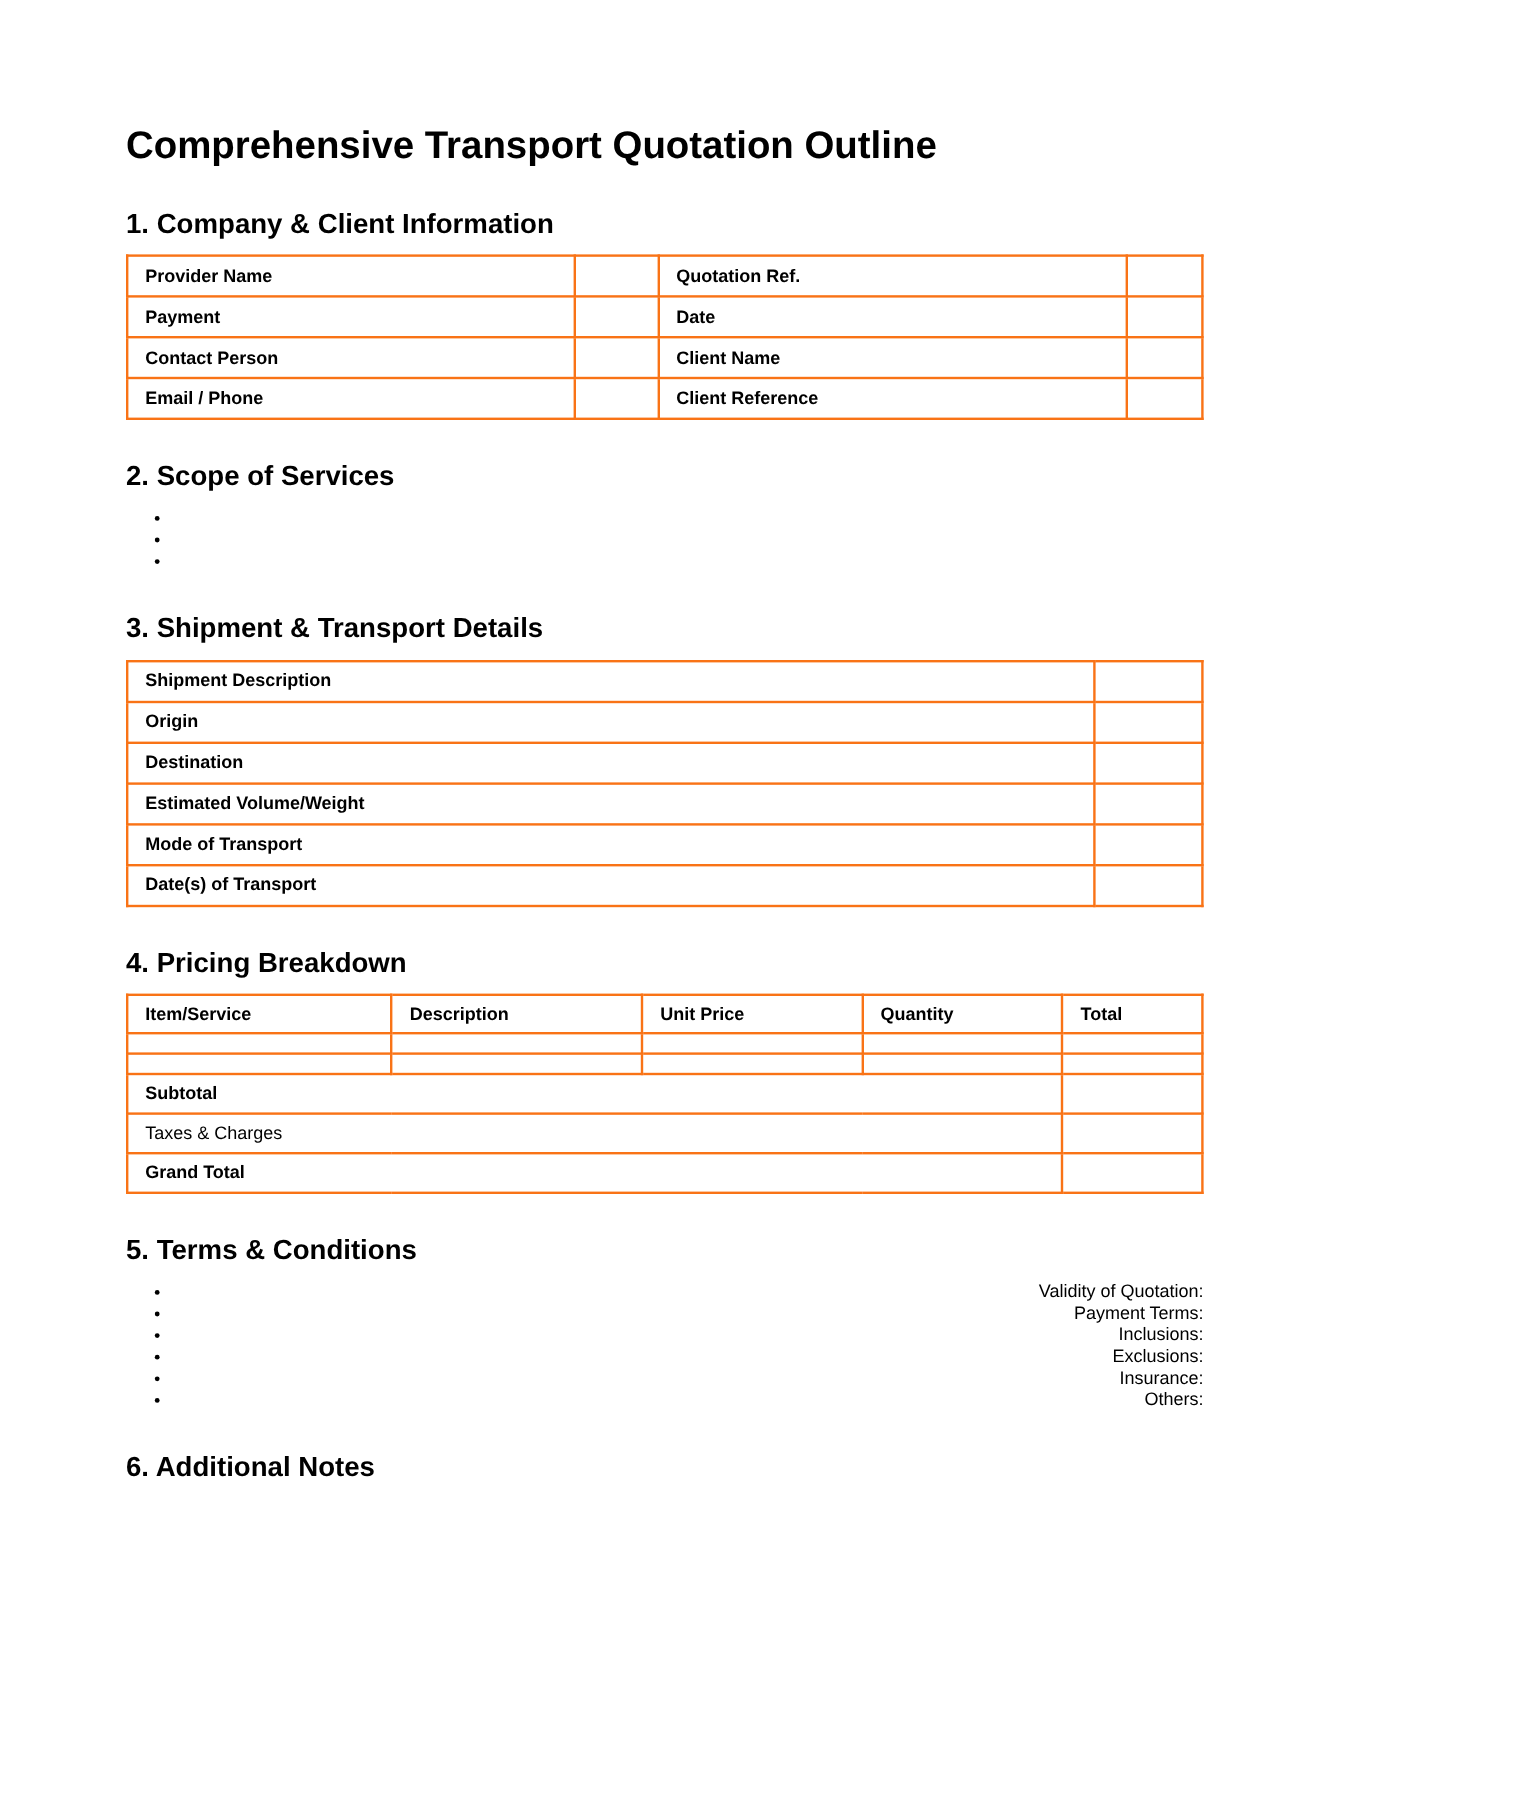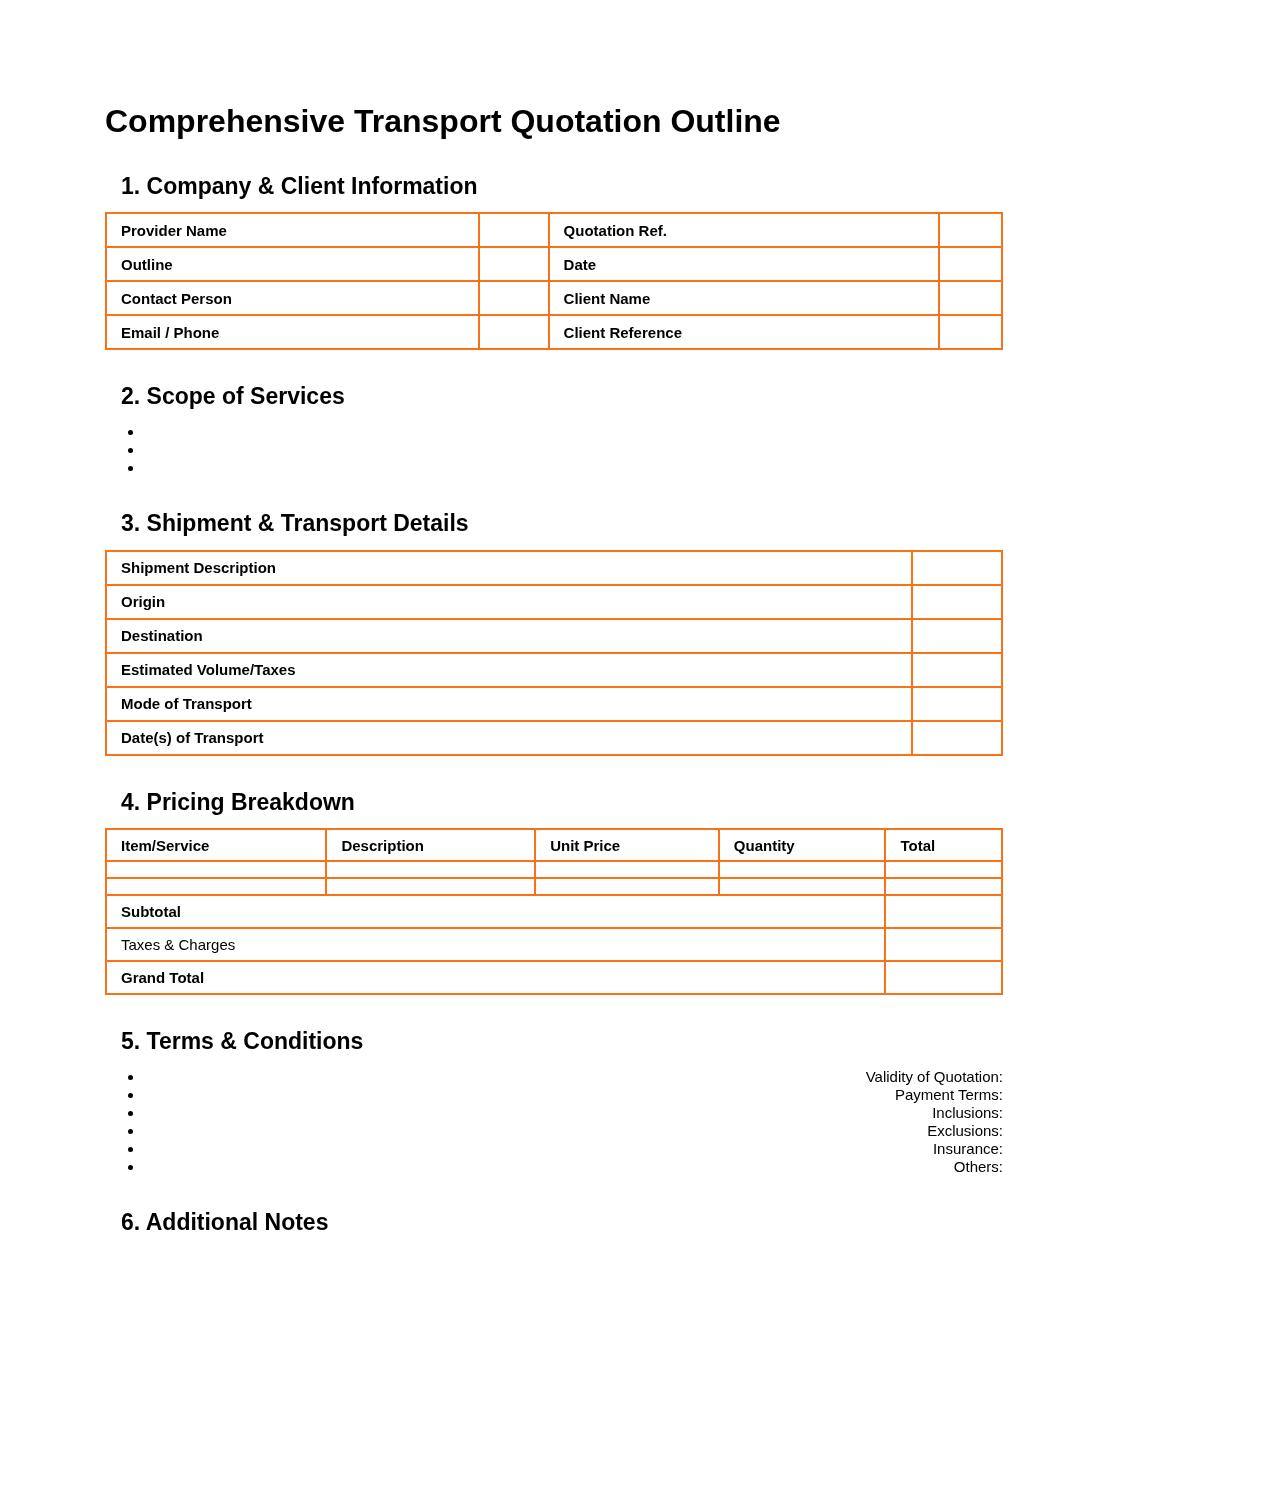--- a/index.html
+++ b/index.html
@@ -15,21 +15,21 @@
   h1.title {
     font-size: 32px;
     font-weight: bold;
     line-height: 1.15;
     margin: 0 0 24px 0;
   }
   h2.section-heading {
     font-size: 23px;
     font-weight: bold;
     line-height: 1.2;
-    margin: 33px 0 12px 16px;
+    margin: 33px 0 12px 0;
   }
   table {
     width: 100%;
     border-collapse: collapse;
     table-layout: fixed;
   }
   td, th {
     border: 2px solid #f97316;
     padding: 0 14px;
     font-size: 15px;
@@ -75,21 +75,21 @@
           <col style="width:7.0%">
       </colgroup>
       <tbody>
         <tr>
           <td class="lbl">Provider Name</td>
           <td></td>
           <td class="lbl">Quotation Ref.</td>
           <td></td>
         </tr>
         <tr>
-          <td class="lbl">Outline</td>
+          <td class="lbl">Payment</td>
           <td></td>
           <td class="lbl">Date</td>
           <td></td>
         </tr>
         <tr>
           <td class="lbl">Contact Person</td>
           <td></td>
           <td class="lbl">Client Name</td>
           <td></td>
         </tr>
@@ -126,21 +126,21 @@
         </tr>
         <tr>
           <td class="lbl">Origin</td>
           <td></td>
         </tr>
         <tr>
           <td class="lbl">Destination</td>
           <td></td>
         </tr>
         <tr>
-          <td class="lbl">Estimated Volume/Taxes</td>
+          <td class="lbl">Estimated Volume/Weight</td>
           <td></td>
         </tr>
         <tr>
           <td class="lbl">Mode of Transport</td>
           <td></td>
         </tr>
         <tr>
           <td class="lbl">Date(s) of Transport</td>
           <td></td>
         </tr>

